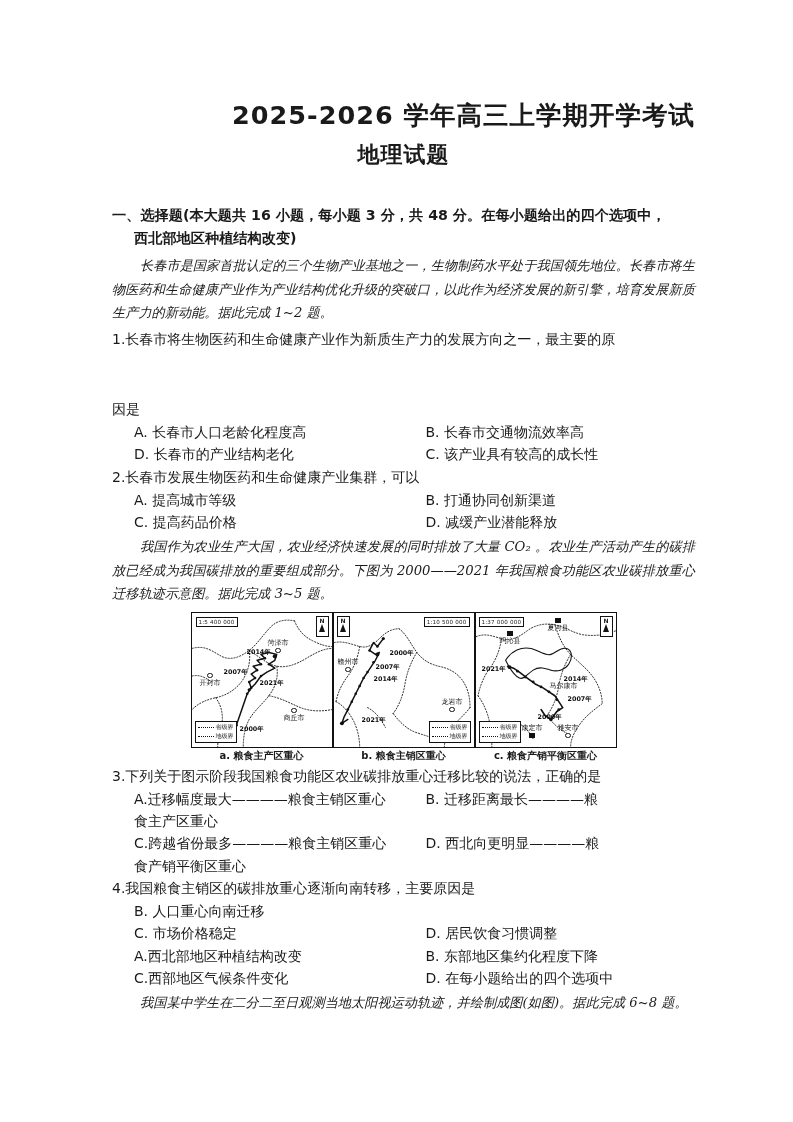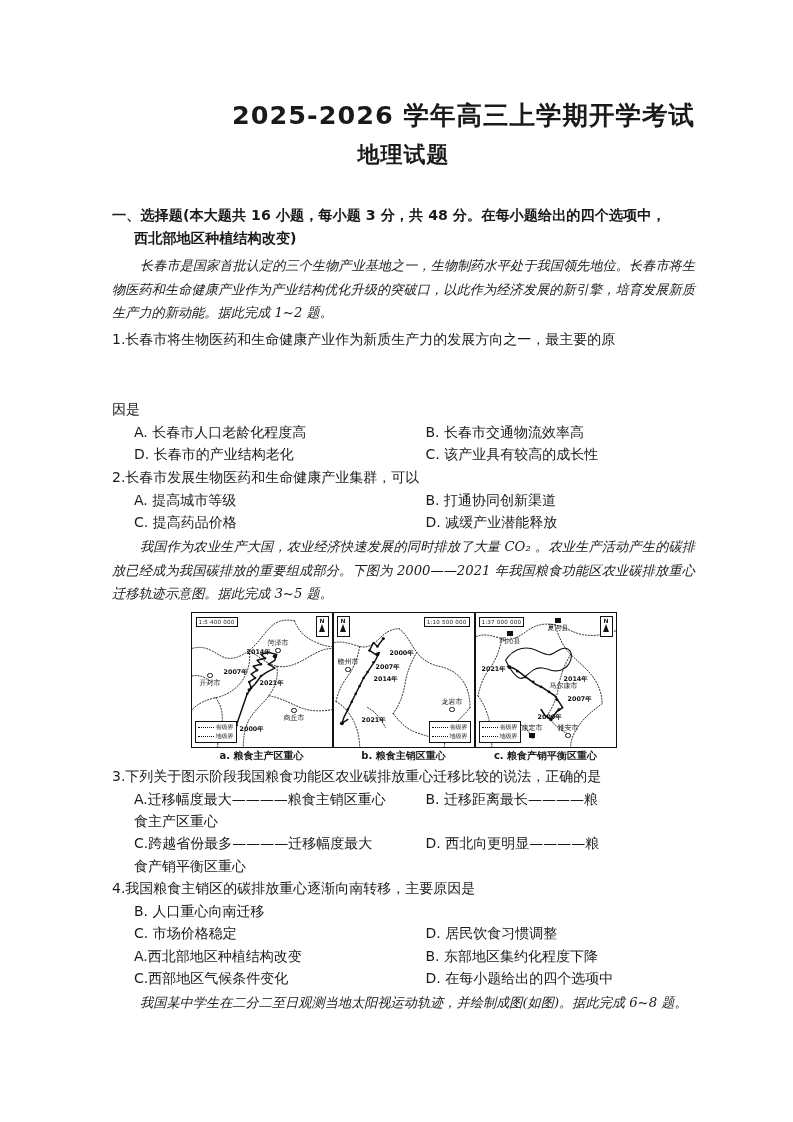--- a/index.html
+++ b/index.html
@@ -465,21 +465,21 @@
     <div class="options">
       <div class="opt-row">
         <div class="opt"><span>A.迁移幅度最大————粮食主销区重心</span></div>
         <div class="opt"><span>B. 迁移距离最长————粮</span></div>
       </div>
       <div class="opt-row">
         <div class="opt">食主产区重心</div>
         <div class="opt"></div>
       </div>
       <div class="opt-row">
-        <div class="opt"><span>C.跨越省份最多————迁移幅度最大</span></div>
+        <div class="opt"><span>C.跨越省份最多————粮食主销区重心</span></div>
         <div class="opt"><span>D. 西北向更明显————粮</span></div>
       </div>
       <div class="opt-row">
         <div class="opt">食产销平衡区重心</div>
         <div class="opt"></div>
       </div>
     </div>
   </div>
 
   <div class="question">

